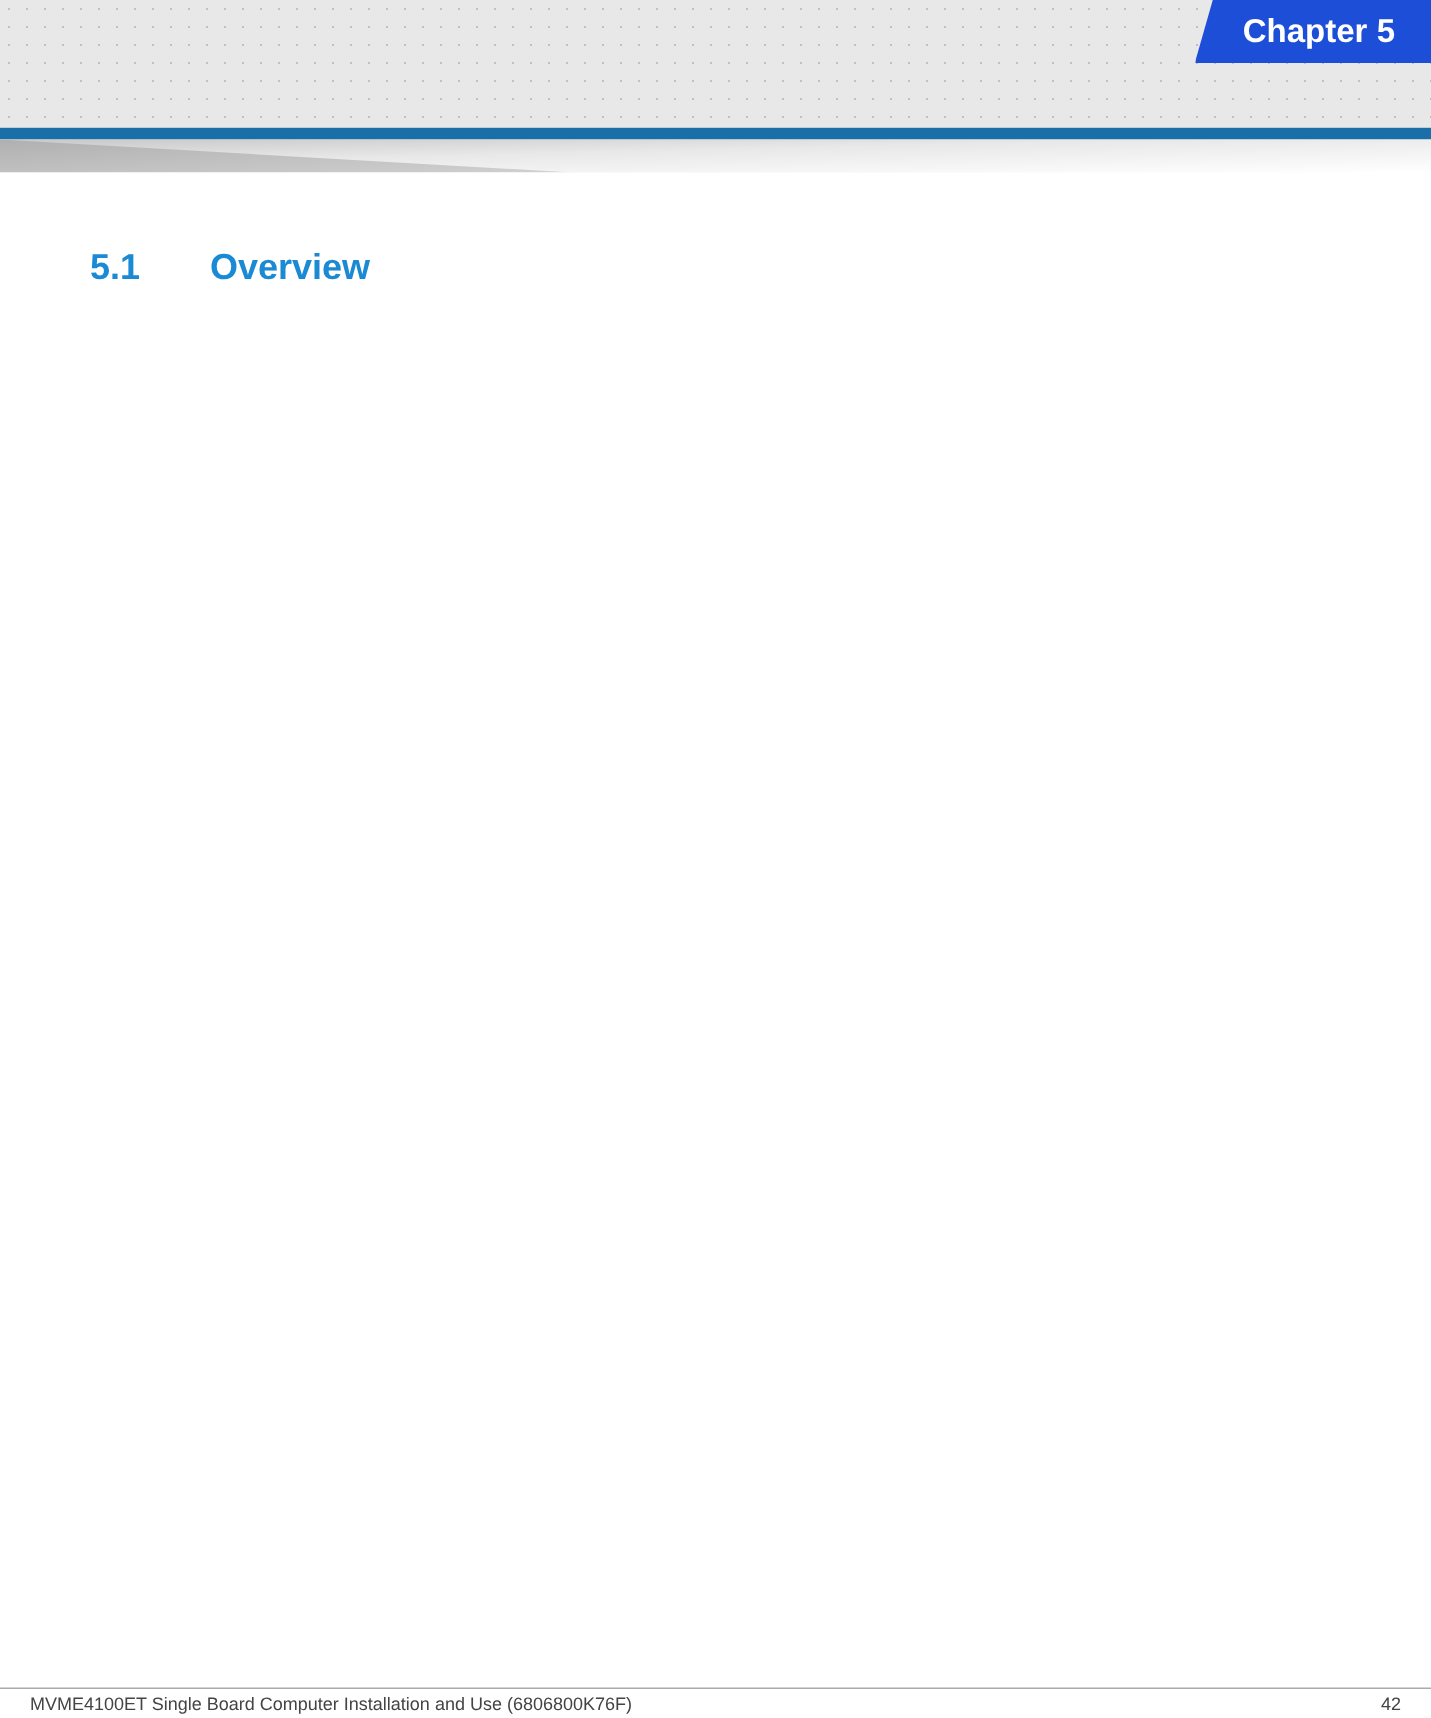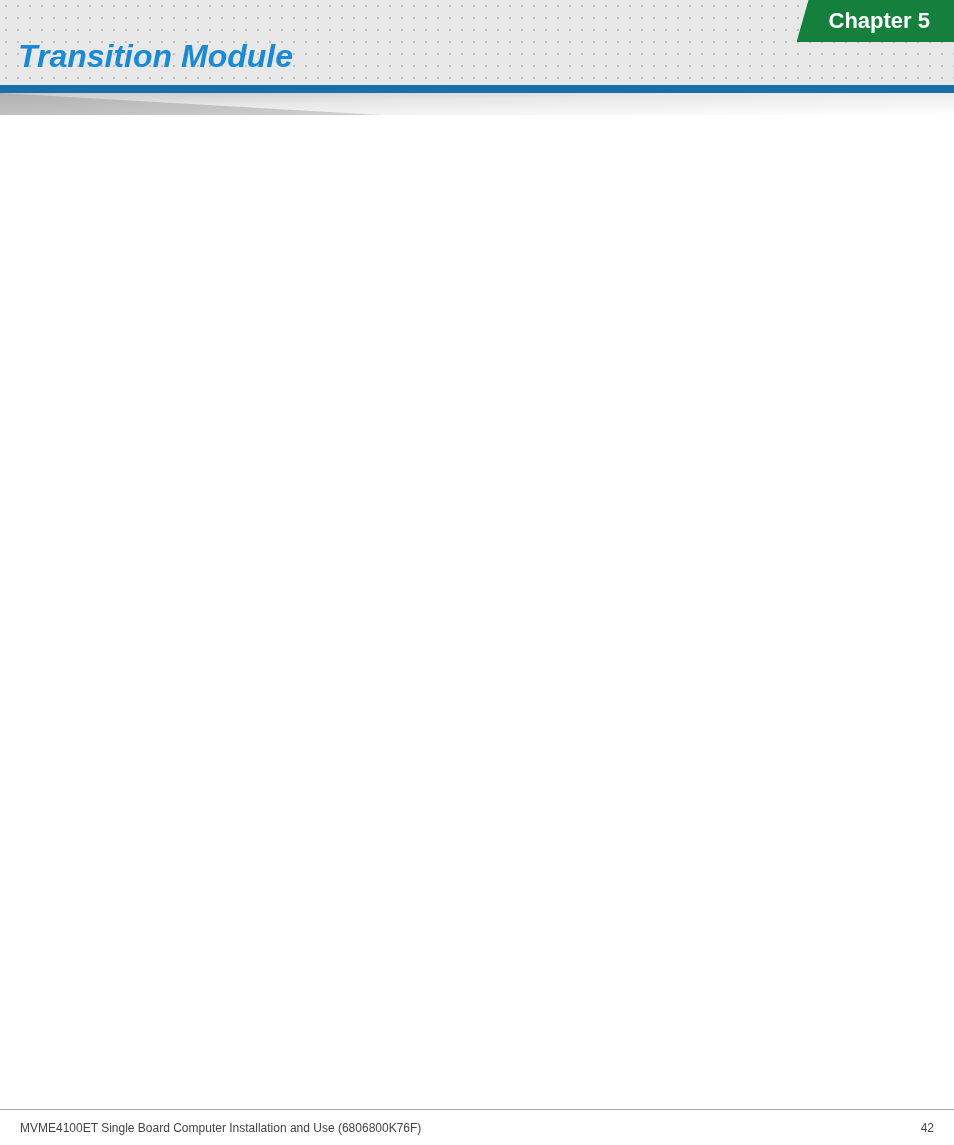--- a/index.html
+++ b/index.html
@@ -30,21 +30,21 @@
       top: 0; left: 0; right: 0; bottom: 0;
       background-image: radial-gradient(circle, #c0c0c0 1px, transparent 1px);
       background-size: 12px 12px;
     }
 
     
     .chapter-label {
       position: absolute;
       top: 0;
       right: 0;
-      background-color: #15803d;
+      background-color: #1d4ed8;
       color: #fff;
       font-size: 22px;
       font-weight: bold;
       padding: 6px 24px 6px 32px;
       height: 42px;
       display: flex;
       align-items: center;
       clip-path: polygon(12px 0%, 100% 0%, 100% 100%, 0% 100%);
     }
 
@@ -119,49 +119,52 @@
       line-height: 1.6;
       color: #222;
     }
 
     
     .footer {
       position: absolute;
       bottom: 0;
       left: 0;
       right: 0;
-      height: 36px;
+      height: 20px;
       border-top: 1px solid #aaa;
       display: flex;
       align-items: center;
       justify-content: space-between;
       padding: 0 20px;
       font-size: 12px;
       color: #444;
     }
   </style>
 </head>
 <body>
 
 <div class="header-area">
   <div class="dot-pattern"></div>
 
   <div class="chapter-label">
     <span>Chapter 5</span>
   </div>
 
-  <div class="module-title">Transition Module</div>
 </div>
 
 <div class="blue-bar"></div>
 
 <div class="gray-bar"></div>
 
 <div class="main-content">
 
+  <div class="section-heading">
+    <span class="section-number">5.1</span>
+    <span class="section-title">Overview</span>
+  </div>
 
 
 </div>
 
 <div class="footer">
   <span>MVME4100ET Single Board Computer Installation and Use (6806800K76F)</span>
   <span>42</span>
 </div>
 
 </body></html>

